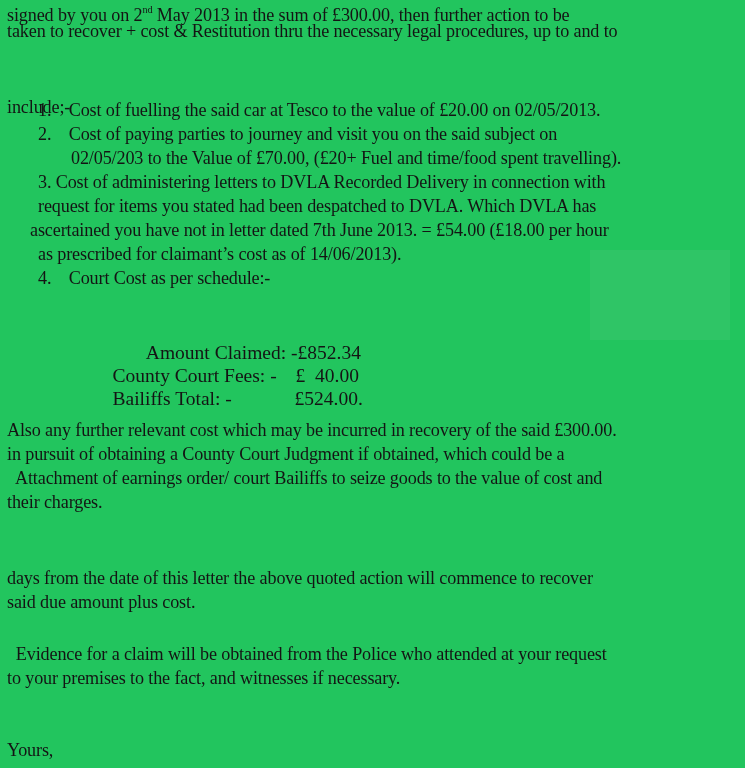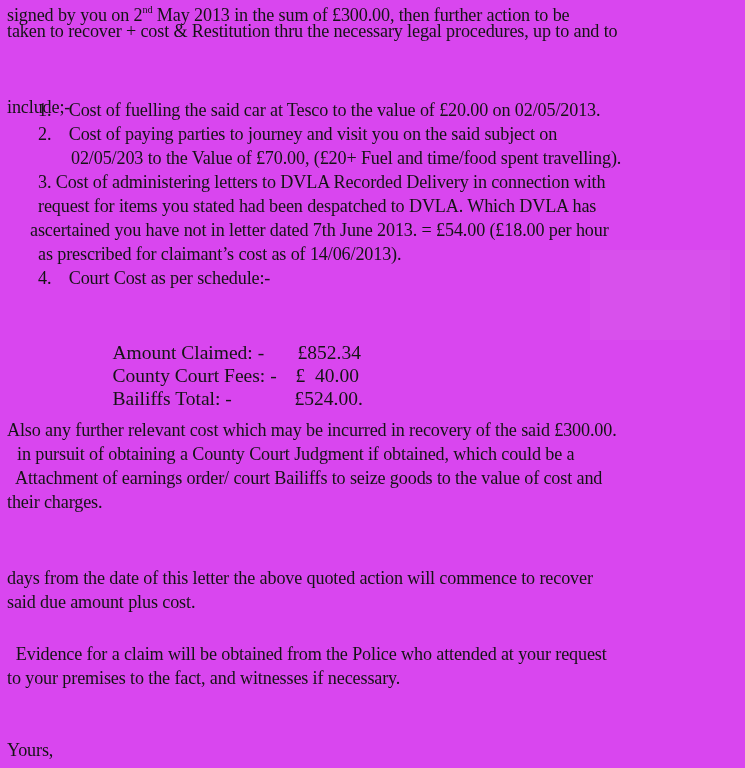--- a/index.html
+++ b/index.html
@@ -14,21 +14,21 @@
       position: relative;
       font-family: "Liberation Serif", "DejaVu Serif", serif;
       color: #141414;
     }
     .page {
       position: absolute;
       left: 0;
       top: 0;
       width: 745px;
       height: 768px;
-      background: #d946ef;
+      background: #22c55e;
     }
     .line {
       position: absolute;
       white-space: nowrap;
       font-size: 19.5px;
       line-height: 24px;
       letter-spacing: -0.15px;
     }
     .cond {
       display: inline-block;
@@ -104,33 +104,33 @@
     <span class="cond" style="transform:scaleX(0.93);">as prescribed for claimant’s cost as of 14/06/2013).</span>
   </div>
 
   <div class="line" style="left:38px;top:266px;">
     <span class="cond" style="transform:scaleX(0.93);">
       <span class="num">4.</span><span>Court Cost as per schedule:-</span>
     </span>
   </div>
 
   <div class="sched" style="top:320px;">
-    <span class="lbl" style="width:185px;">Amount Claimed: -</span><span class="val">£852.34</span>
+    <span class="lbl" style="width:185px;text-align:right;">Amount Claimed: -</span><span class="val">£852.34</span>
   </div>
   <div class="sched" style="top:343px;">
     <span class="lbl" style="width:183px;">County Court Fees: -</span><span class="val">£  40.00</span>
   </div>
   <div class="sched" style="top:366px;">
     <span class="lbl" style="width:182px;">Bailiffs Total: -</span><span class="val">£524.00.</span>
   </div>
 
   <div class="line" style="left:7px;top:418px;">
     <span class="cond" style="transform:scaleX(0.93);">Also any further relevant cost which may be incurred in recovery of the said £300.00.</span>
   </div>
-  <div class="line" style="left:17px;top:442px;">
+  <div class="line" style="left:7px;top:442px;">
     <span class="cond" style="transform:scaleX(0.93);">in pursuit of obtaining  a County Court Judgment if obtained, which could be a</span>
   </div>
   <div class="line" style="left:7px;top:466px;margin-left:8px;">
     <span class="cond" style="transform:scaleX(0.93);">Attachment of earnings order/ court Bailiffs to seize goods to the value of cost and</span>
   </div>
   <div class="line" style="left:7px;top:490px;">
     <span class="cond" style="transform:scaleX(0.93);">their charges.</span>
   </div>
 
   <div class="line" style="left:7px;top:566px;">

